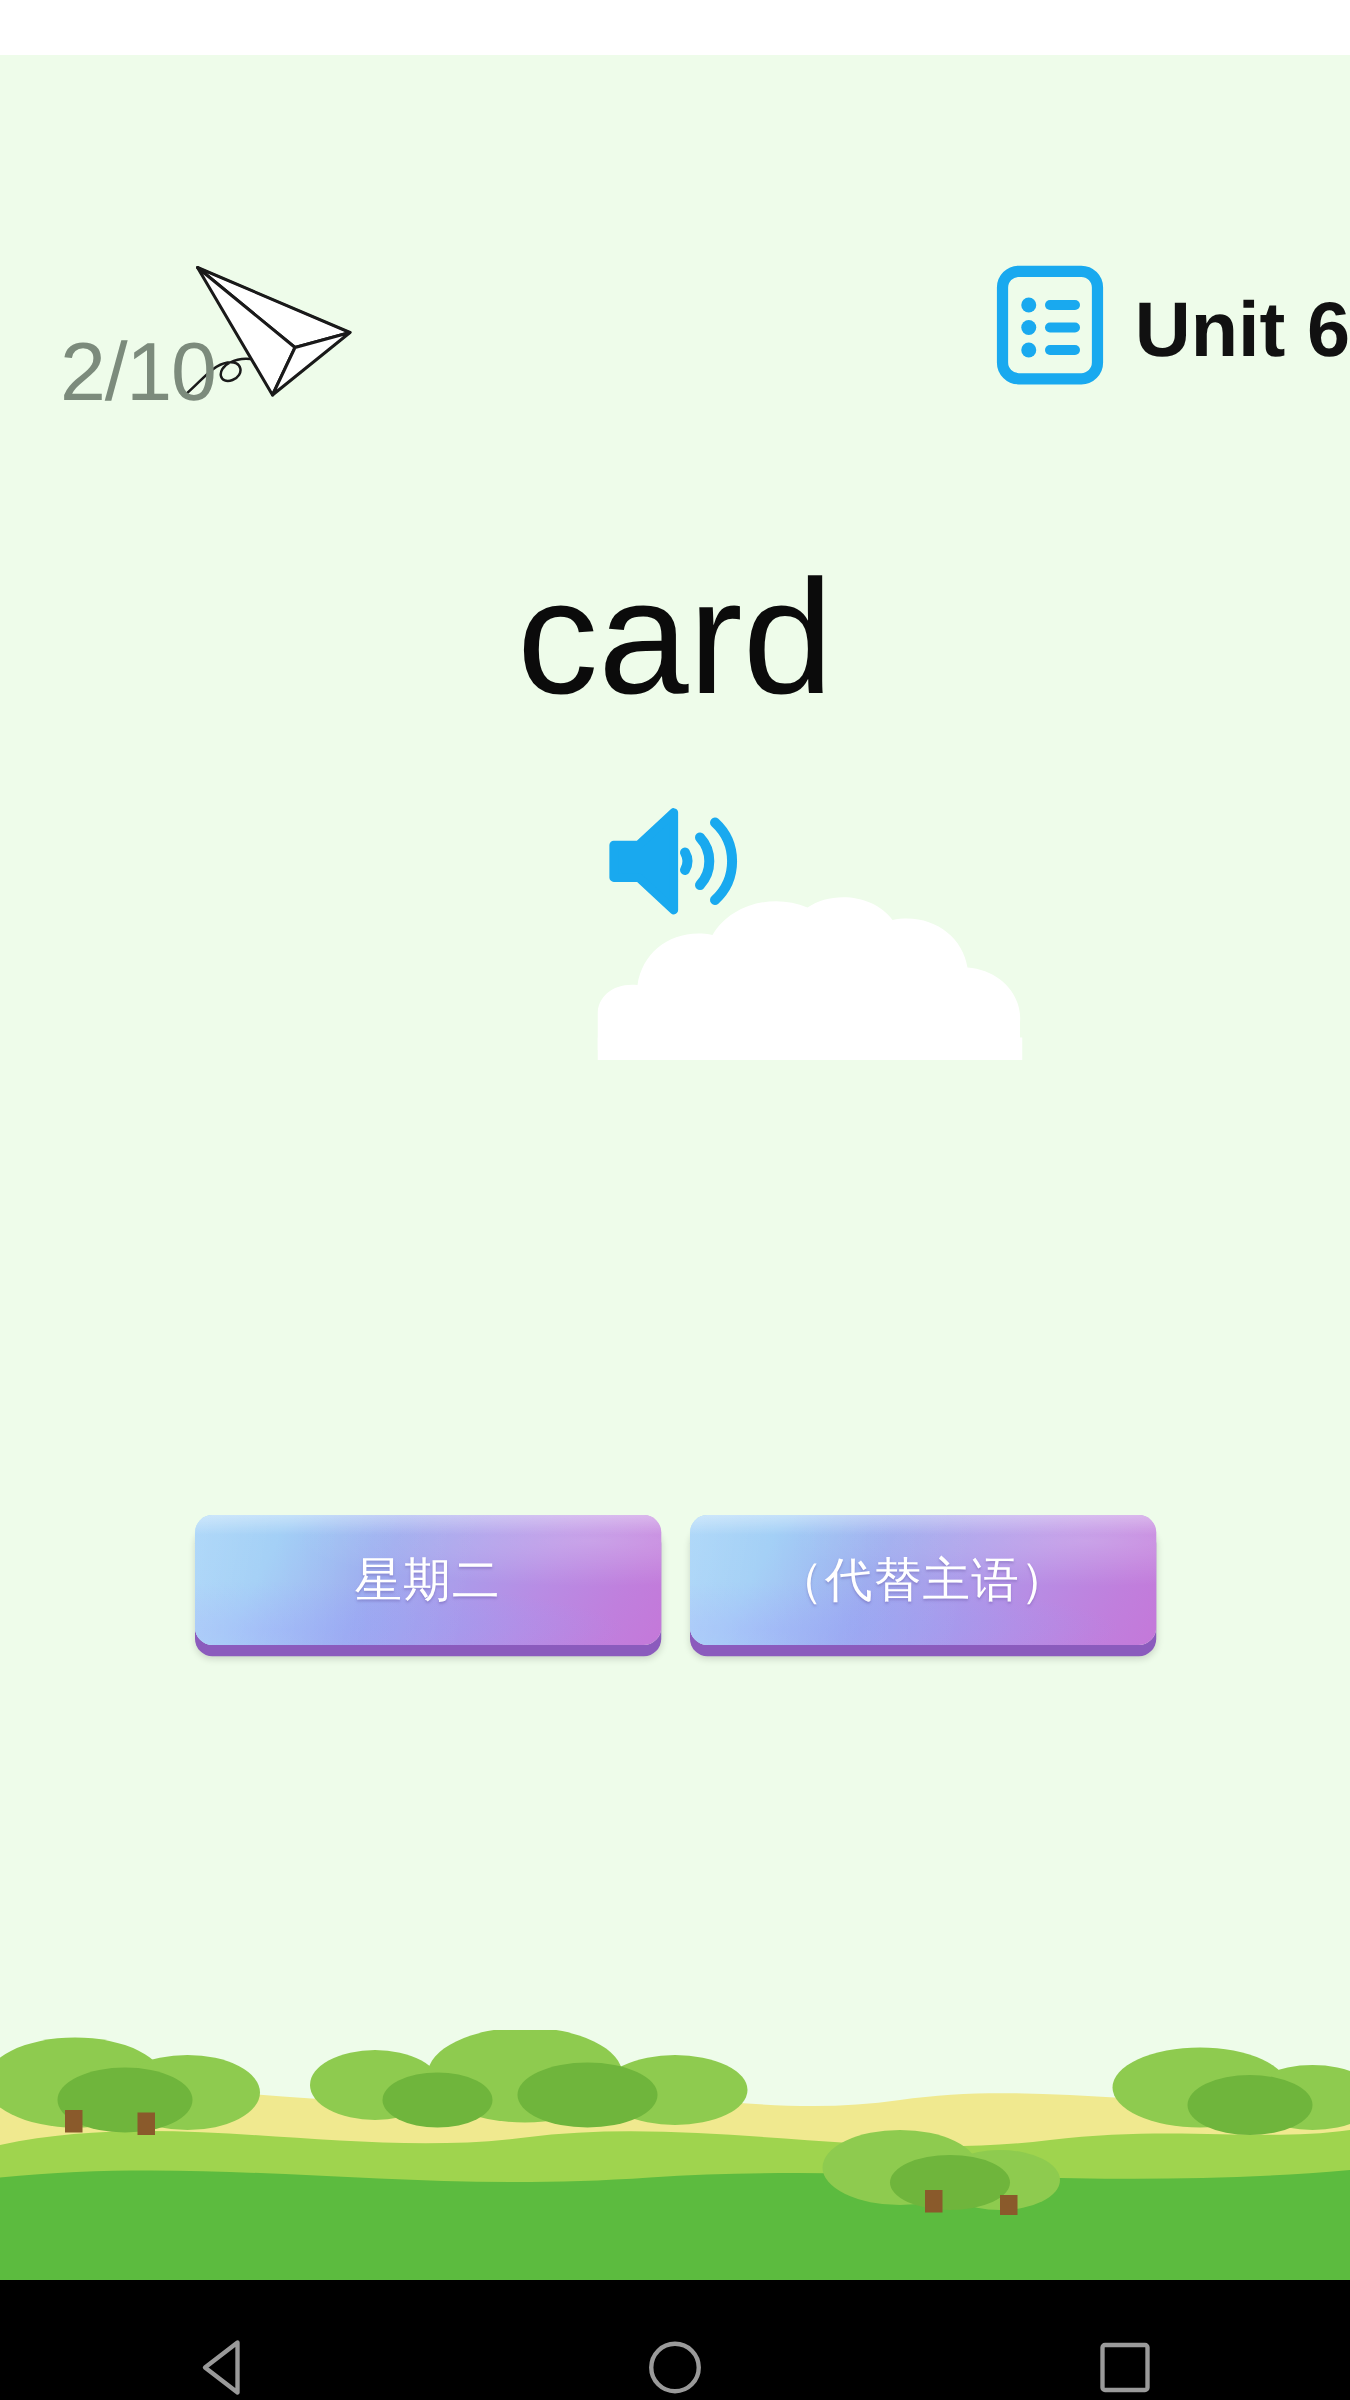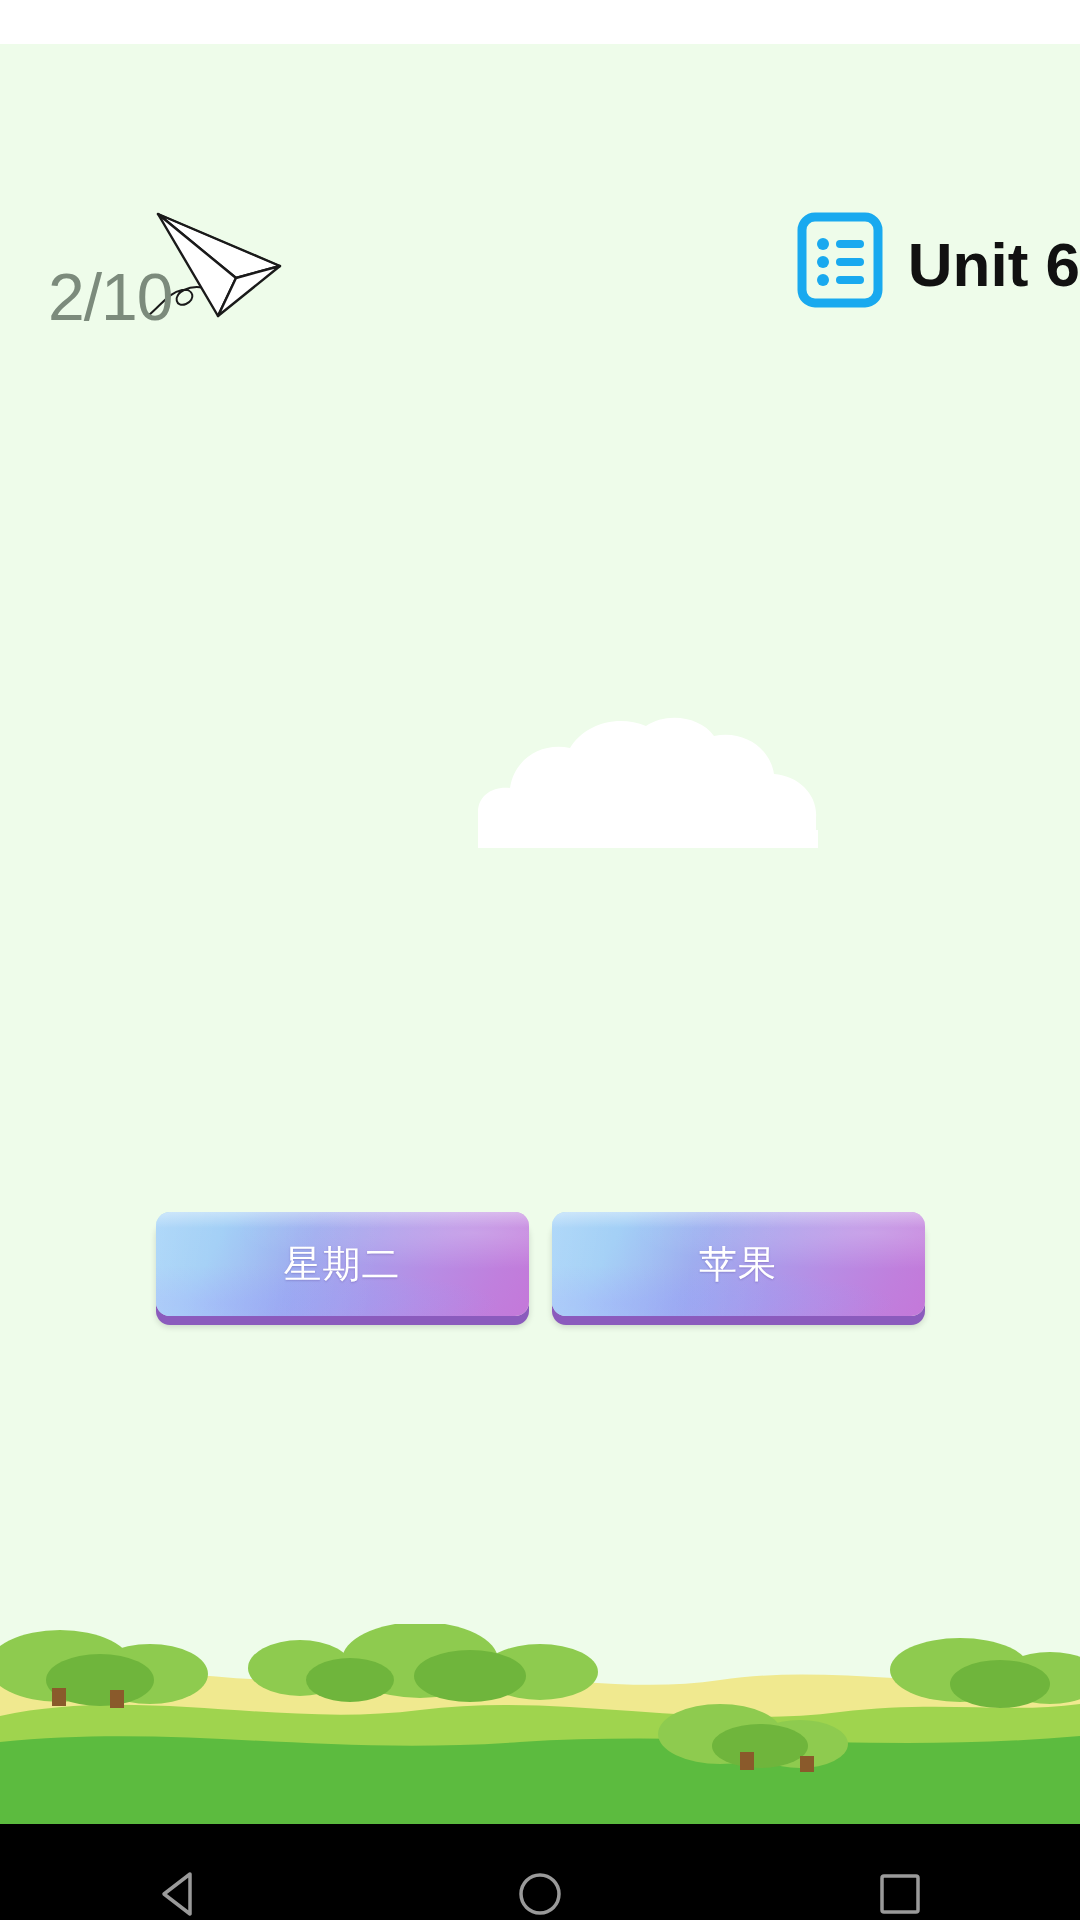--- a/index.html
+++ b/index.html
@@ -160,20 +160,31 @@
   </div>
 
   <div id="cloud">
     <svg width="340" height="136" viewBox="0 0 340 136">
       <path d="M0 128 L0 100 C0 84 14 74 32 76 C36 48 62 30 92 36 C106 12 140 2 168 14
                C188 0 222 4 236 24 C266 18 292 36 296 62 C322 64 340 84 338 106 L338 128 Z" fill="#ffffff"></path>
       <rect x="0" y="118" width="340" height="18" fill="#ffffff"></rect>
     </svg>
   </div>
 
+  <div id="word-area">
+    <div id="word-text">card</div>
+    <div id="speaker-btn">
+      <svg width="110" height="86" viewBox="0 0 110 86">
+        <path d="M6 30 L26 30 L54 4 L54 82 L26 56 L6 56 Z" fill="#19a9ef" stroke="#19a9ef" stroke-width="7" stroke-linejoin="round"></path>
+        <path d="M63 36 A14 14 0 0 1 63 50" fill="none" stroke="#19a9ef" stroke-width="8" stroke-linecap="round"></path>
+        <path d="M75 24 A28 28 0 0 1 75 62" fill="none" stroke="#19a9ef" stroke-width="8" stroke-linecap="round"></path>
+        <path d="M87 12 A42 42 0 0 1 87 74" fill="none" stroke="#19a9ef" stroke-width="8" stroke-linecap="round"></path>
+      </svg>
+    </div>
+  </div>
 
   <div id="landscape">
     <svg width="1080" height="200" viewBox="0 0 1080 200" preserveAspectRatio="none">
       <rect x="0" y="0" width="1080" height="200" fill="#eefcea"></rect>
       <path d="M0 56 C120 26 240 70 360 52 C480 34 600 74 720 56 C840 38 960 72 1080 50 L1080 200 L0 200 Z" fill="#f0e98f"></path>
       <path d="M0 92 C140 62 280 104 420 86 C560 68 700 106 840 88 C940 76 1010 90 1080 80 L1080 200 L0 200 Z" fill="#9fd44e"></path>
       <path d="M0 118 C180 100 320 132 520 118 C700 106 880 130 1080 112 L1080 200 L0 200 Z" fill="#5cbb3f"></path>
       <g fill="#8ecb4f">
         <ellipse cx="60" cy="42" rx="72" ry="36"></ellipse>
         <ellipse cx="150" cy="50" rx="58" ry="30"></ellipse>
@@ -199,21 +210,21 @@
         <rect x="800" y="132" width="14" height="16"></rect>
       </g>
     </svg>
   </div>
 
   <div id="answers">
     <button class="answer-btn">
       <span class="answer-label">星期二</span>
     </button>
     <button class="answer-btn">
-      <span class="answer-label">苹果</span>
+      <span class="answer-label">（代替主语）</span>
     </button>
   </div>
 
   <div id="nav-bar">
     <div class="nav-btn">
       <svg width="56" height="56" viewBox="0 0 56 56">
         <path d="M38 8 L12 28 L38 48 Z" fill="none" stroke="#9a9a9a" stroke-width="3.5" stroke-linejoin="round"></path>
       </svg>
     </div>
     <div class="nav-btn">

